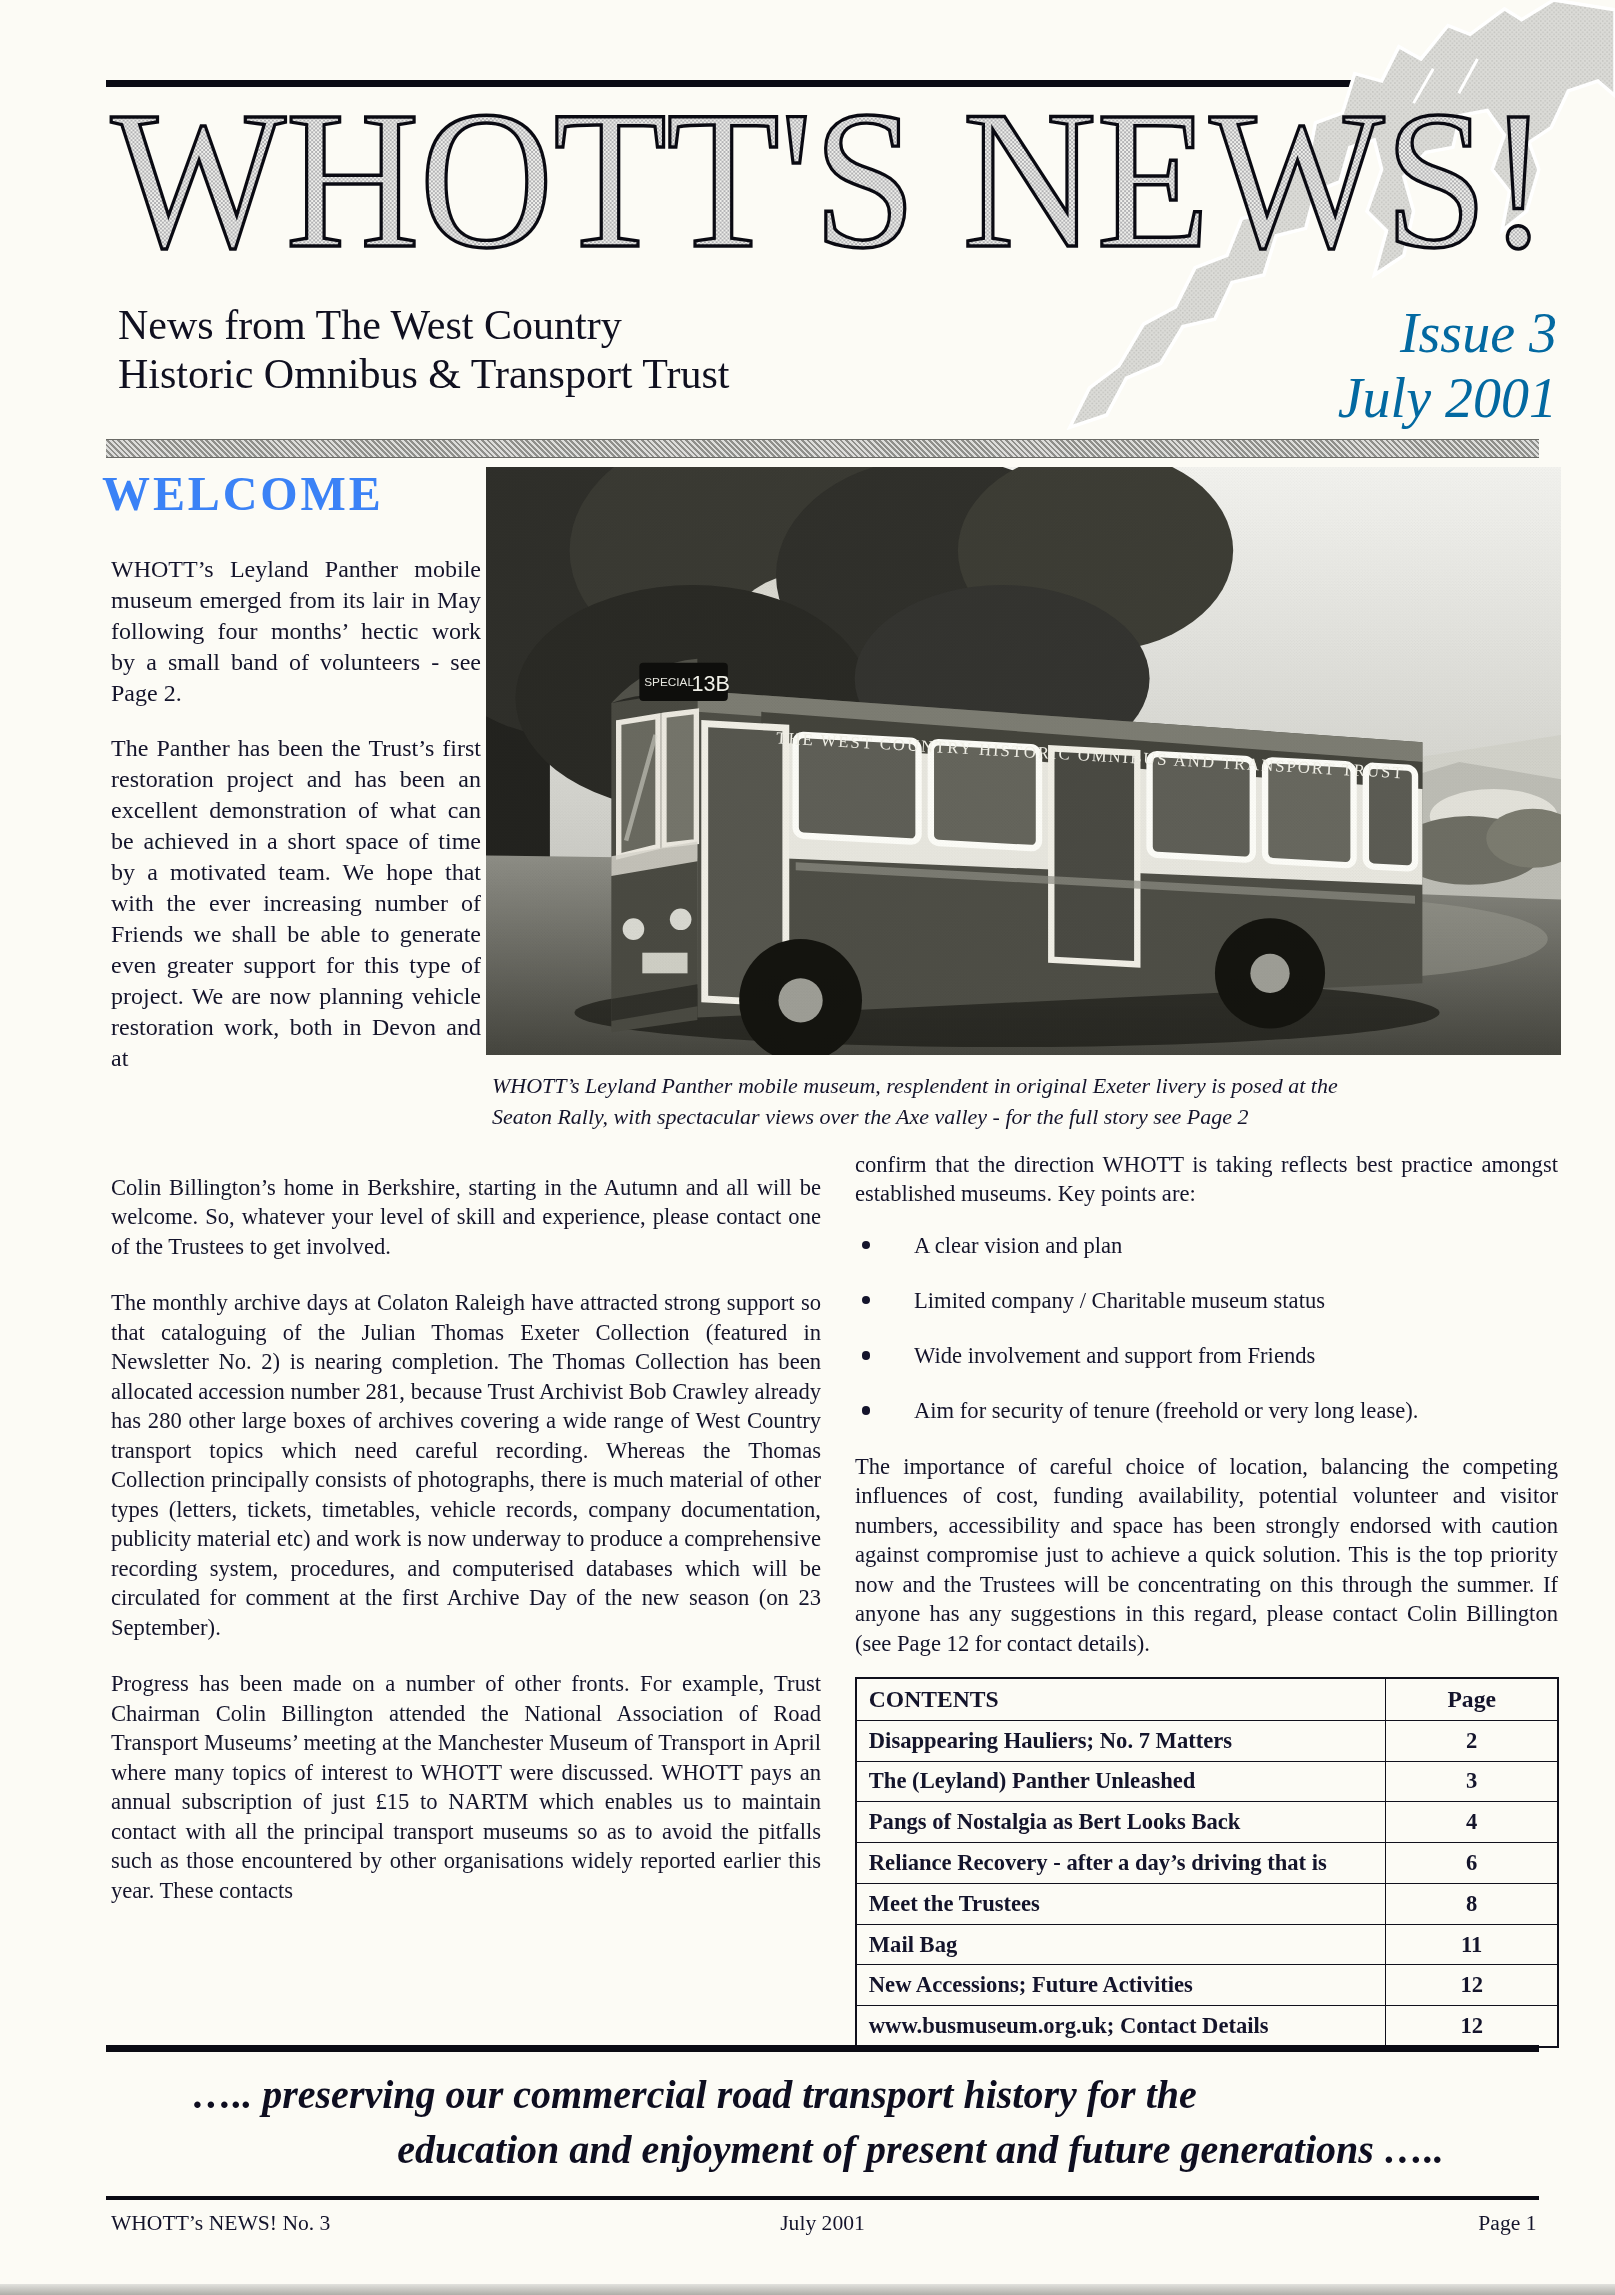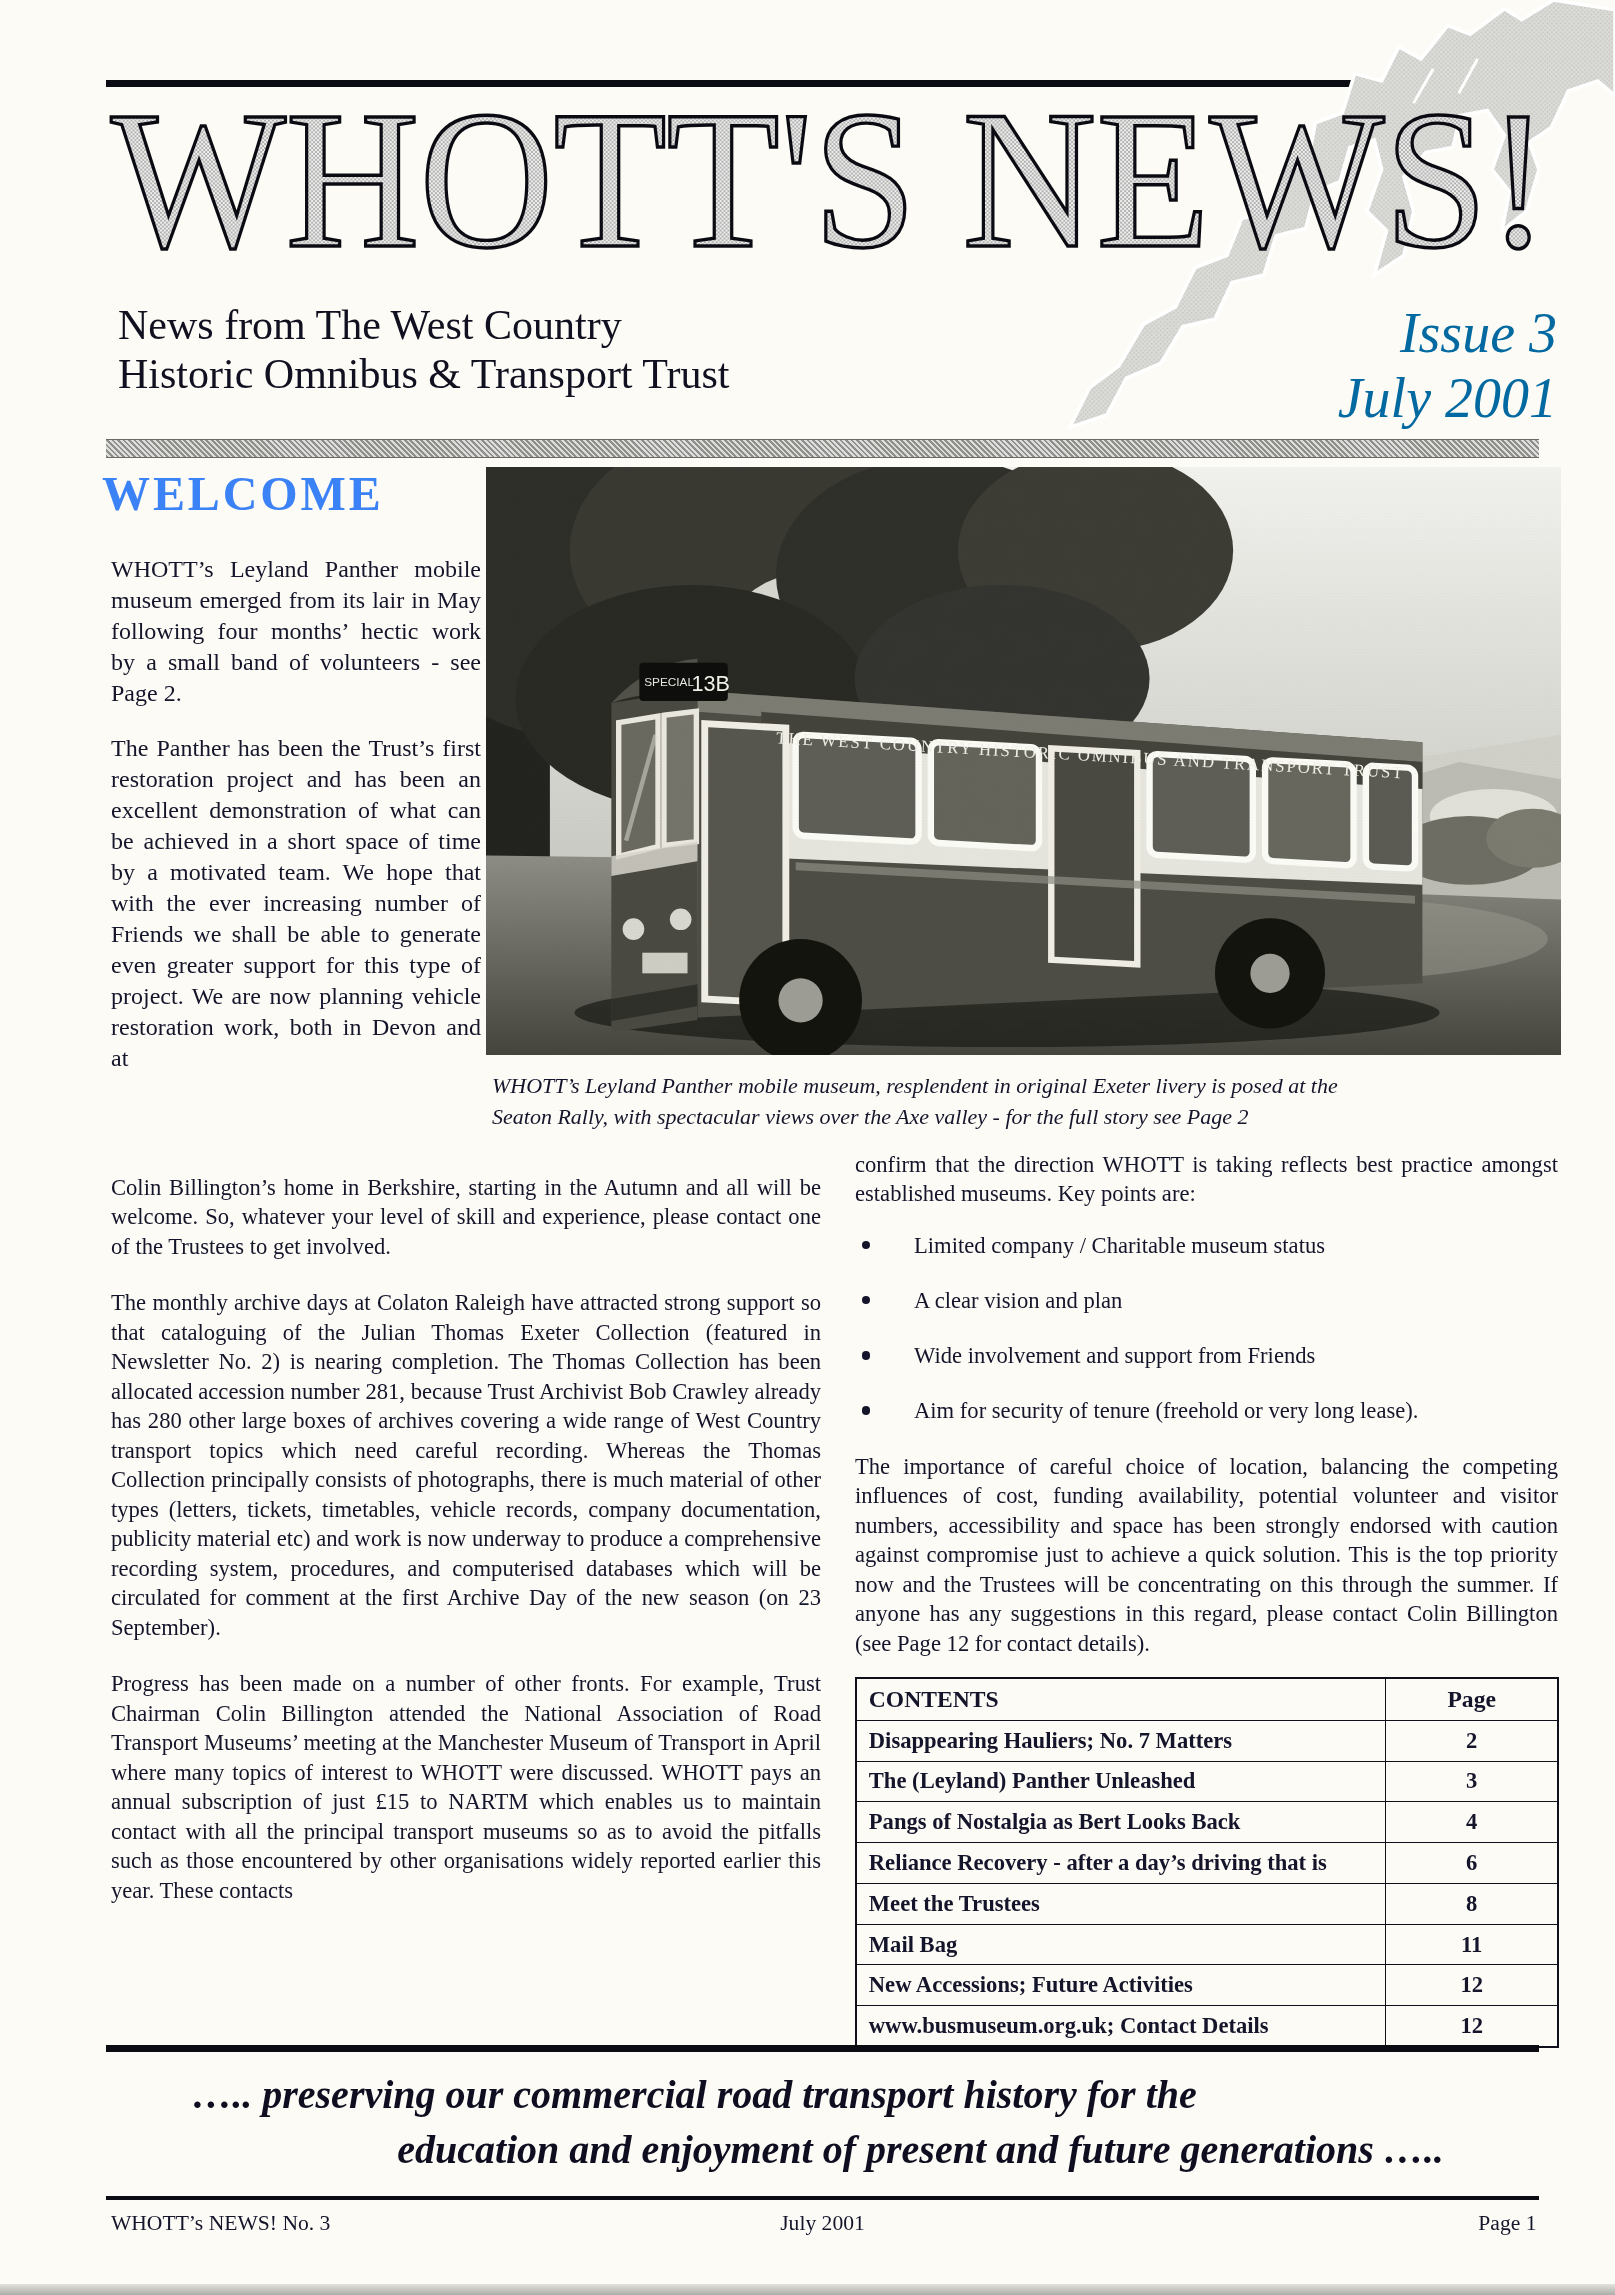--- a/index.html
+++ b/index.html
@@ -187,22 +187,22 @@
 
   <div class="colL">
     <p>Colin Billington’s home in Berkshire, starting in the Autumn and all will be welcome.  So, whatever your level of skill and experience, please contact one of the Trustees to get involved.</p>
     <p>The monthly archive days at Colaton Raleigh have attracted strong support so that cataloguing of the Julian Thomas Exeter Collection (featured in Newsletter No. 2) is nearing completion.  The Thomas Collection has been allocated accession number 281, because Trust Archivist Bob Crawley already has 280 other large boxes of archives covering a wide range of West Country transport topics which need careful recording.  Whereas the Thomas Collection principally consists of photographs, there is much material of other types (letters, tickets, timetables, vehicle records, company documentation, publicity material etc) and work is now underway to produce a comprehensive recording system, procedures, and computerised databases which will be circulated for comment at the first Archive Day of the new season (on 23 September).</p>
     <p>Progress has been made on a number of other fronts.  For example, Trust Chairman Colin Billington attended the National Association of Road Transport Museums’ meeting at the Manchester Museum of Transport in April where many topics of interest to WHOTT were discussed.  WHOTT pays an annual subscription of just £15 to NARTM which enables us to maintain contact with all the principal transport museums so as to avoid the pitfalls such as those encountered by other organisations widely reported earlier this year.  These contacts</p>
   </div>
 
   <div class="colR">
     <p>confirm that the direction WHOTT is taking reflects best practice amongst established museums.  Key points are:</p>
     <ul class="bullets">
+      <li>A clear vision and plan</li>
       <li>Limited company / Charitable museum status</li>
-      <li>A clear vision and plan</li>
       <li>Wide involvement and support from Friends</li>
       <li>Aim for security of tenure (freehold or very long lease).</li>
     </ul>
     <p class="after-bullets">The importance of careful choice of location, balancing the competing influences of cost, funding availability, potential volunteer and visitor numbers, accessibility and space has been strongly endorsed with caution against compromise just to achieve a quick solution.  This is the top priority now and the Trustees will be concentrating on this through the summer.  If anyone has any suggestions in this regard, please contact Colin Billington (see Page 12 for contact details).</p>
   </div>
 
   <table class="contents">
     <tbody>
         <tr>
       <th>CONTENTS</th>

